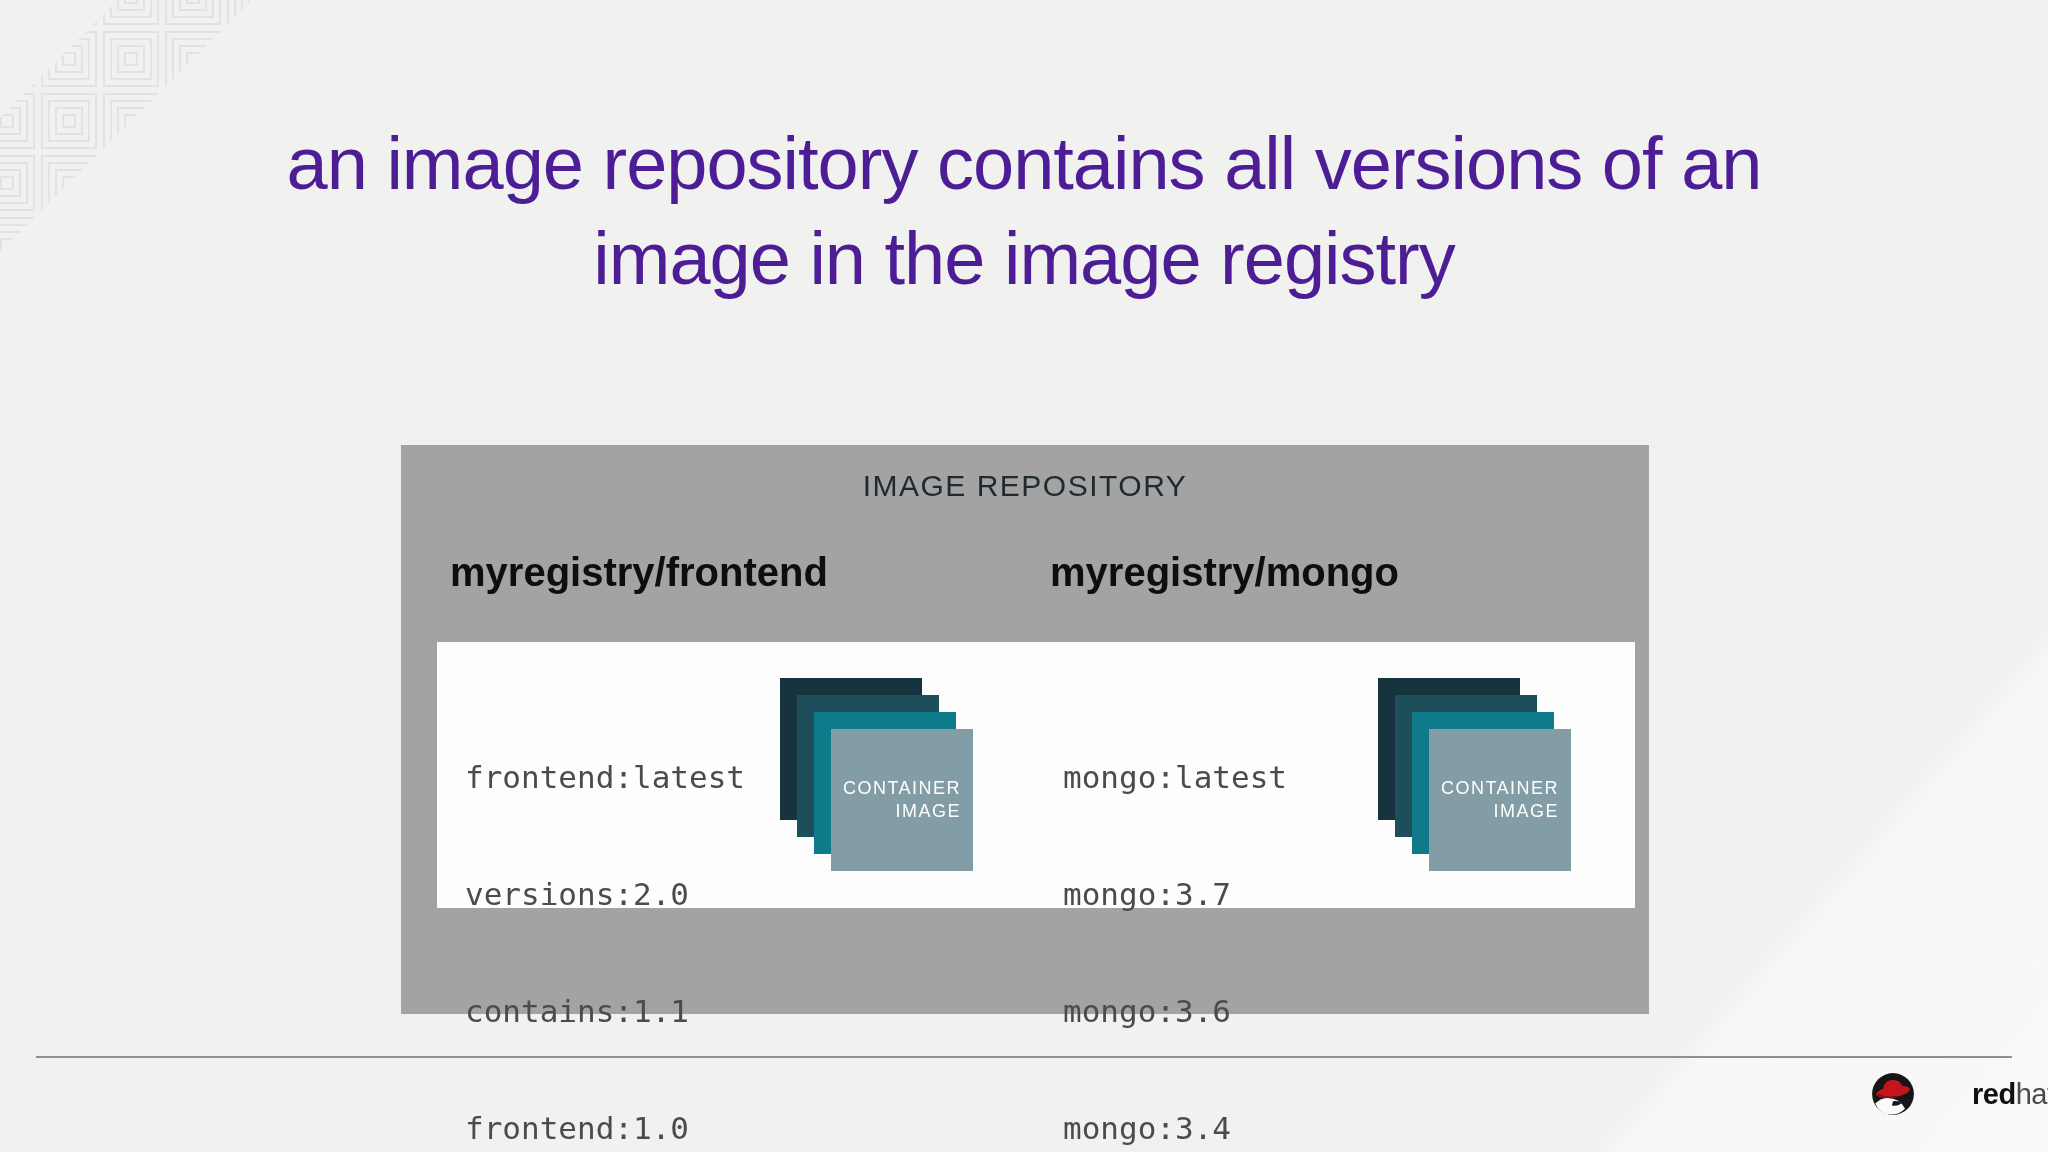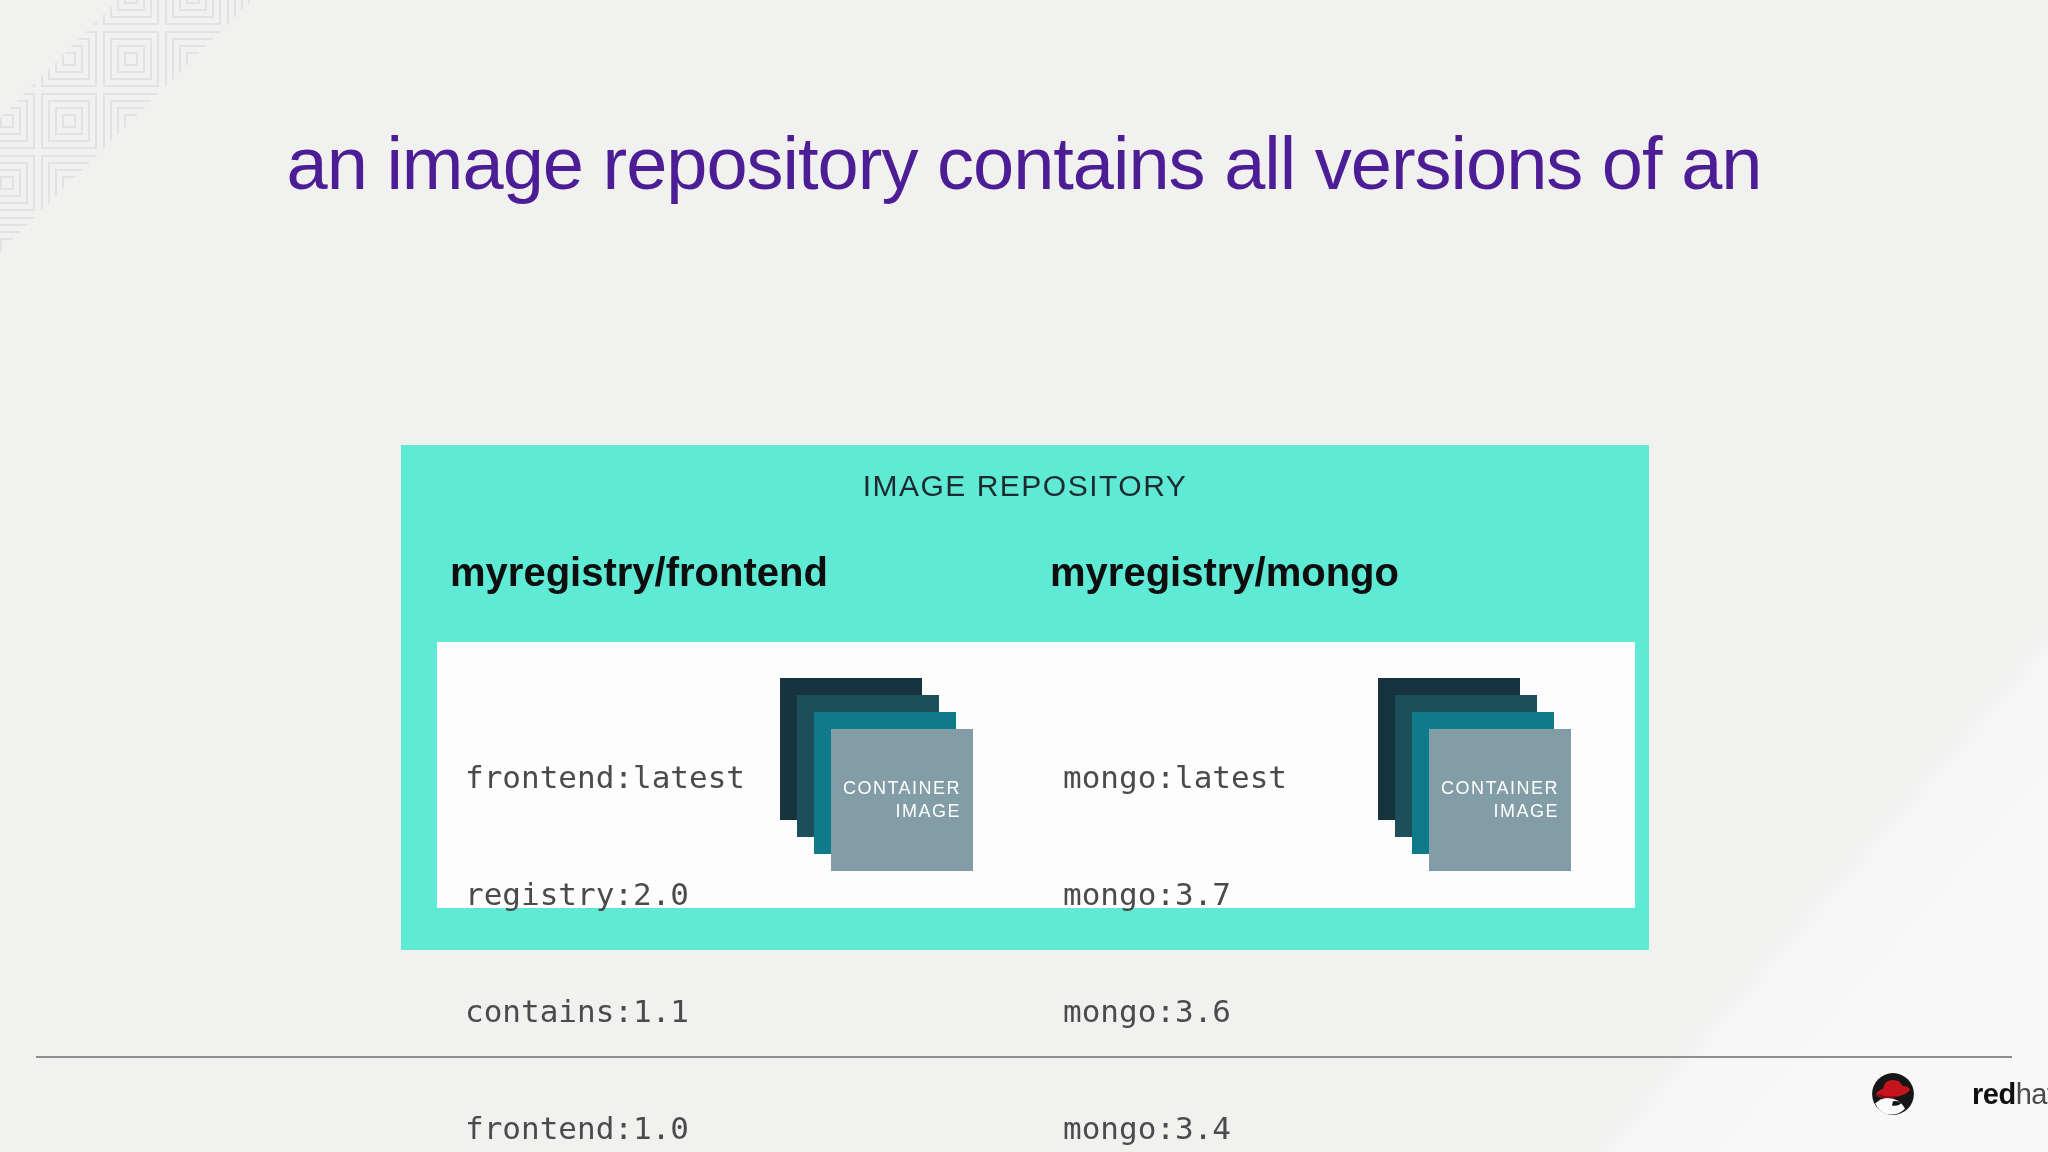--- a/index.html
+++ b/index.html
@@ -20,22 +20,22 @@
   
   .corner-pattern{position:absolute;left:0;top:0;}
 
   .title{
     position:absolute;left:0;top:116px;width:2048px;
     text-align:center;color:#4c1d95;
     font-size:74px;line-height:95px;font-weight:300;letter-spacing:-1px;
   }
 
   .repo-panel{
-    position:absolute;left:401px;top:445px;width:1248px;height:505px;
-    background:#5eead4;
+    position:absolute;left:401px;top:445px;width:1248px;height:569px;
+    background:#a3a3a3;
   }
   .repo-heading{
     position:absolute;left:0;top:24px;width:100%;
     text-align:center;color:#1f2a30;
     font-size:30px;letter-spacing:1.5px;font-weight:400;
   }
   .repo-label{
     position:absolute;top:105px;
     font-size:40px;color:#0e0e0e;font-weight:700;letter-spacing:0;
   }
@@ -97,33 +97,34 @@
       </pattern>
       <clipPath id="bandclip">
         <polygon points="118,0 252,0 0,252 0,118"></polygon>
       </clipPath>
     </defs>
     <rect width="270" height="270" fill="url(#sqpat)" clip-path="url(#bandclip)"></rect>
   </svg>
 
   <div class="title">
     <div>an image repository contains all versions of an</div>
+    <div>image in the image registry</div>
   </div>
 
   <div class="repo-panel">
 
     <div class="repo-heading">IMAGE REPOSITORY</div>
 
     <div class="repo-label left">myregistry/frontend</div>
     <div class="repo-label right">myregistry/mongo</div>
 
     <div class="tag-box left">
       <div class="tag-list">
         <div>frontend:latest</div>
-        <div>registry:2.0</div>
+        <div>versions:2.0</div>
         <div>contains:1.1</div>
         <div>frontend:1.0</div>
       </div>
       <div class="stack">
         <div class="sq sq1"></div>
         <div class="sq sq2"></div>
         <div class="sq sq3"></div>
         <div class="sq sq4">
           <div>
             <div>CONTAINER</div>

